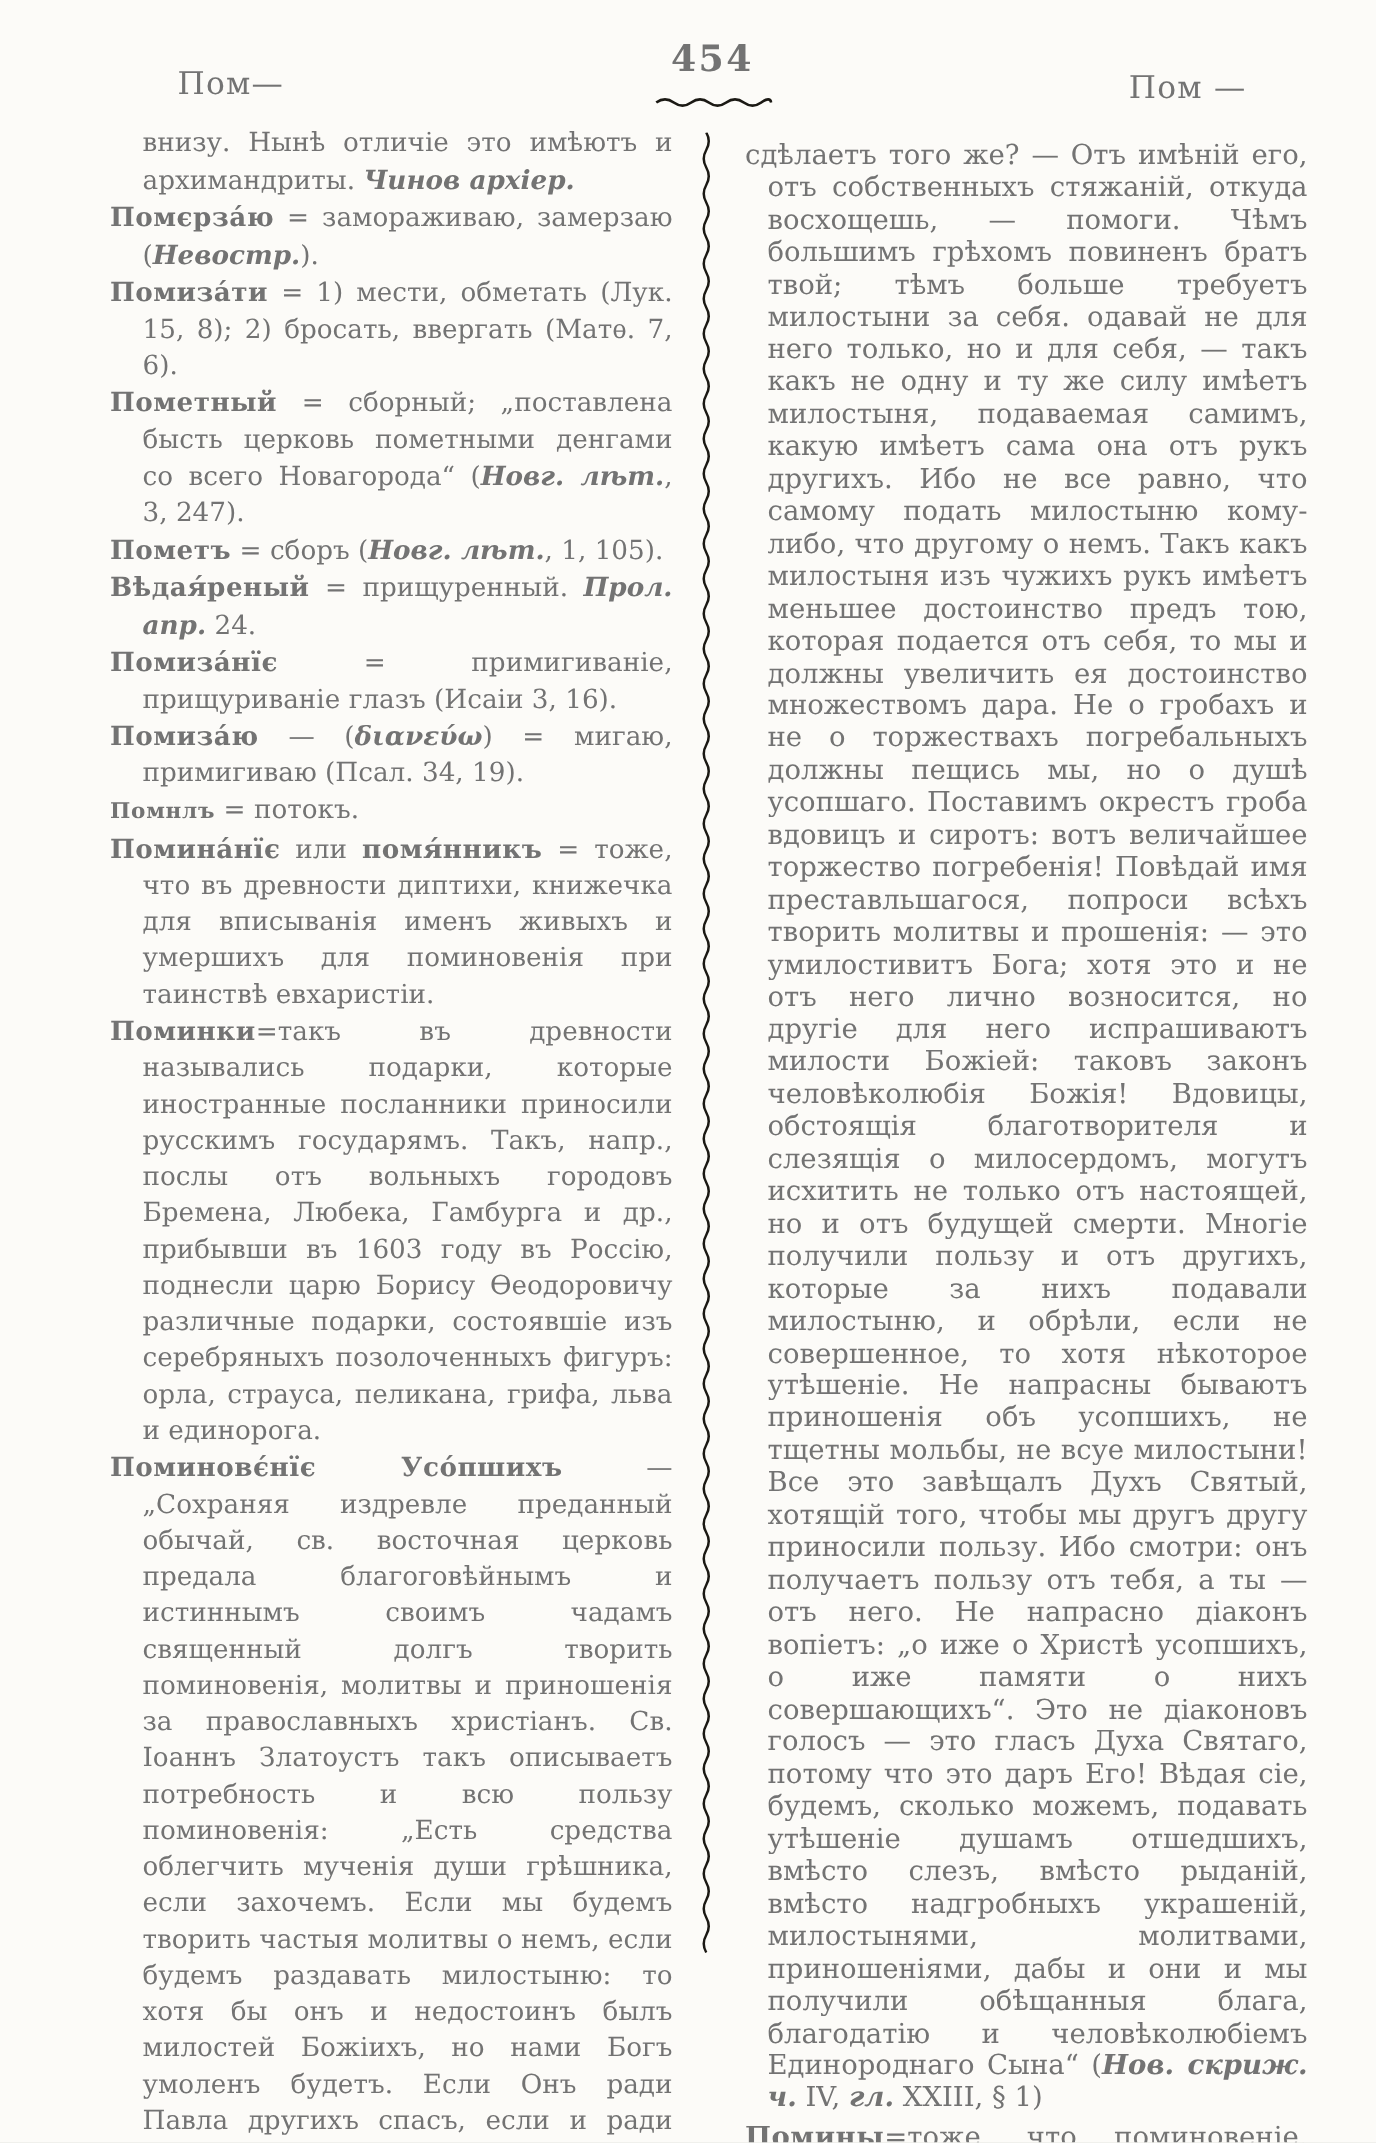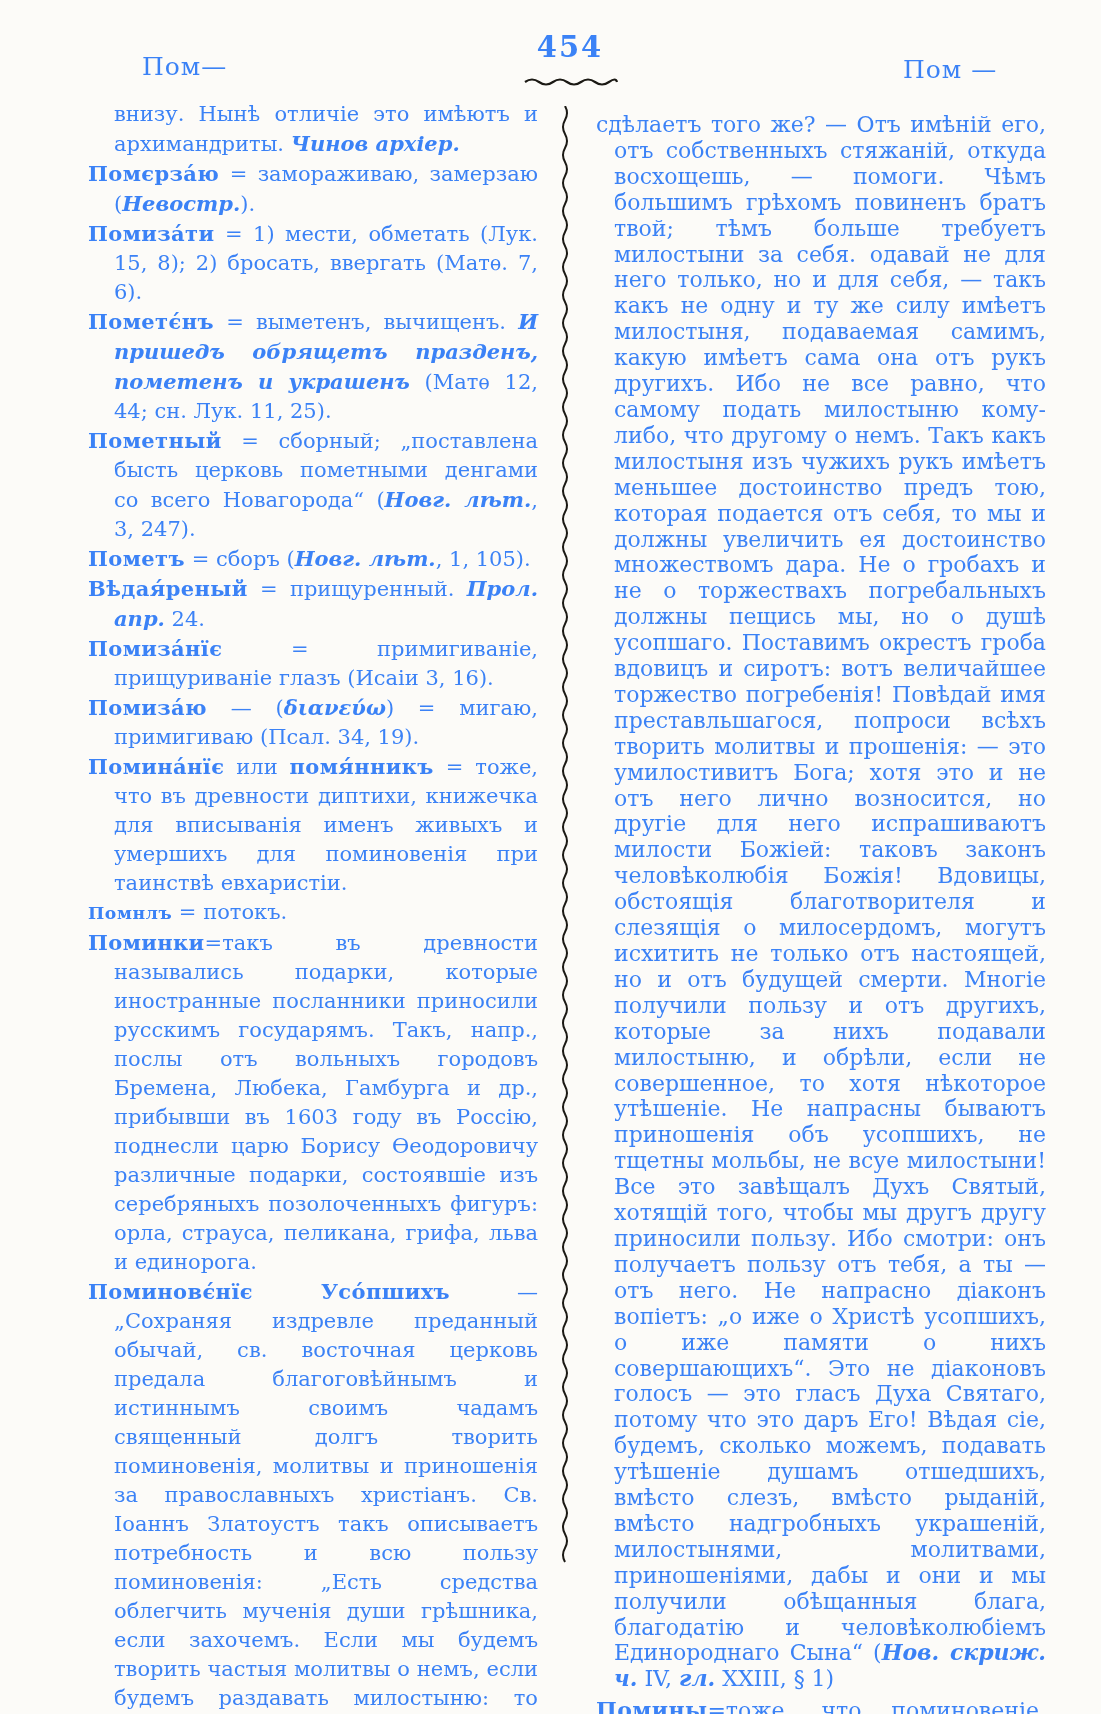--- a/index.html
+++ b/index.html
@@ -1,21 +1,21 @@
 <!DOCTYPE html>
 <html lang="ru"><head>
 <meta charset="utf-8">
 <style>
   html,body{margin:0;padding:0;background:#e8e8e4;}
   .page{
     position:relative;
     width:1101px;height:1714px;
     margin:0 auto;
     background:#fcfbf8;
-    color:#3b82f6;
+    color:#737373;
     font-family:"DejaVu Serif","Liberation Serif",serif;
     overflow:hidden;
   }
   
   .rh{position:absolute;font-size:25px;letter-spacing:1px;}
   .rh-left{left:142px;top:52px;}
   .rh-right{left:903px;top:55px;text-align:center;}
   .page-num{
     position:absolute;left:470px;top:30px;width:200px;
     text-align:center;font-size:29px;font-weight:bold;letter-spacing:2px;
@@ -59,28 +59,27 @@
   <div class="rh rh-right">Пом —</div>
 
   <svg class="divider" width="14" height="1458" viewBox="0 0 14 1458">
     <path id="divider-path" stroke-width="2" d="M7 0 q4 7 0 14 q-4 7 0 14 q4 7 0 14 q-4 7 0 14 q4 7 0 14 q-4 7 0 14 q4 7 0 14 q-4 7 0 14 q4 7 0 14 q-4 7 0 14 q4 7 0 14 q-4 7 0 14 q4 7 0 14 q-4 7 0 14 q4 7 0 14 q-4 7 0 14 q4 7 0 14 q-4 7 0 14 q4 7 0 14 q-4 7 0 14 q4 7 0 14 q-4 7 0 14 q4 7 0 14 q-4 7 0 14 q4 7 0 14 q-4 7 0 14 q4 7 0 14 q-4 7 0 14 q4 7 0 14 q-4 7 0 14 q4 7 0 14 q-4 7 0 14 q4 7 0 14 q-4 7 0 14 q4 7 0 14 q-4 7 0 14 q4 7 0 14 q-4 7 0 14 q4 7 0 14 q-4 7 0 14 q4 7 0 14 q-4 7 0 14 q4 7 0 14 q-4 7 0 14 q4 7 0 14 q-4 7 0 14 q4 7 0 14 q-4 7 0 14 q4 7 0 14 q-4 7 0 14 q4 7 0 14 q-4 7 0 14 q4 7 0 14 q-4 7 0 14 q4 7 0 14 q-4 7 0 14 q4 7 0 14 q-4 7 0 14 q4 7 0 14 q-4 7 0 14 q4 7 0 14 q-4 7 0 14 q4 7 0 14 q-4 7 0 14 q4 7 0 14 q-4 7 0 14 q4 7 0 14 q-4 7 0 14 q4 7 0 14 q-4 7 0 14 q4 7 0 14 q-4 7 0 14 q4 7 0 14 q-4 7 0 14 q4 7 0 14 q-4 7 0 14 q4 7 0 14 q-4 7 0 14 q4 7 0 14 q-4 7 0 14 q4 7 0 14 q-4 7 0 14 q4 7 0 14 q-4 7 0 14 q4 7 0 14 q-4 7 0 14 q4 7 0 14 q-4 7 0 14 q4 7 0 14 q-4 7 0 14 q4 7 0 14 q-4 7 0 14 q4 7 0 14 q-4 7 0 14 q4 7 0 14 q-4 7 0 14 q4 7 0 14 q-4 7 0 14 q4 7 0 14 q-4 7 0 14 q4 7 0 14 q-4 7 0 14 q4 7 0 14 q-4 7 0 14"></path>
   </svg>
 
   <div class="col col-left">
     <p class="entry cont"><span class="run-r">внизу. Нынѣ отличіе это имѣютъ и архимандриты. </span><span class="run-i">Чинов архіер.</span></p>
     <p class="entry"><span class="run-h">Помєрза́ю</span><span class="run-r"> = замораживаю, замерзаю (</span><span class="run-i">Невостр.</span><span class="run-r">).</span></p>
     <p class="entry"><span class="run-h">Помиза́ти</span><span class="run-r"> = 1) мести, обметать (Лук. 15, 8); 2) бросать, ввергать (Матѳ. 7, 6).</span></p>
-    <p class="entry"><span class="run-h">Пометє́нъ</span><span class="run-r"> = выметенъ, вычищенъ. </span><span class="run-i">И пришедъ обрящетъ празденъ, пометенъ и украшенъ</span><span class="run-r"> (Матѳ 12, 44; сн. Лук. 11, 25).</span></p>
     <p class="entry"><span class="run-h">Пометный</span><span class="run-r"> = сборный; „поставлена бысть церковь пометными денгами со всего Новагорода“ (</span><span class="run-i">Новг. лѣт.</span><span class="run-r">, 3, 247).</span></p>
     <p class="entry"><span class="run-h">Пометъ</span><span class="run-r"> = сборъ (</span><span class="run-i">Новг. лѣт.</span><span class="run-r">, 1, 105).</span></p>
     <p class="entry"><span class="run-h">Вѣдая́реный</span><span class="run-r"> = прищуренный. </span><span class="run-i">Прол. апр.</span><span class="run-r"> 24.</span></p>
     <p class="entry"><span class="run-h">Помиза́нїє</span><span class="run-r"> = примигиваніе, прищуриваніе глазъ (Исаіи 3, 16).</span></p>
     <p class="entry"><span class="run-h">Помиза́ю</span><span class="run-r"> — (</span><span class="run-i">διανεύω</span><span class="run-r">) = мигаю, примигиваю (Псал. 34, 19).</span></p>
+    <p class="entry"><span class="run-hs">Помнлъ</span><span class="run-r"> = потокъ.</span></p>
     <p class="entry"><span class="run-h">Помина́нїє</span><span class="run-r"> или </span><span class="run-h">помя́нникъ</span><span class="run-r"> = тоже, что въ древности диптихи, книжечка для вписыванія именъ живыхъ и умершихъ для поминовенія при таинствѣ евхаристіи.</span></p>
-    <p class="entry"><span class="run-hs">Помнлъ</span><span class="run-r"> = потокъ.</span></p>
     <p class="entry"><span class="run-h">Поминки</span><span class="run-r">=такъ въ древности назывались подарки, которые иностранные посланники приносили русскимъ государямъ. Такъ, напр., послы отъ вольныхъ городовъ Бремена, Любека, Гамбурга и др., прибывши въ 1603 году въ Россію, поднесли царю Борису Ѳеодоровичу различные подарки, состоявшіе изъ серебряныхъ позолоченныхъ фигуръ: орла, страуса, пеликана, грифа, льва и единорога.</span></p>
     <p class="entry"><span class="run-h">Поминовє́нїє Усо́пшихъ</span><span class="run-r"> — „Сохраняя издревле преданный обычай, св. восточная церковь предала благоговѣйнымъ и истиннымъ своимъ чадамъ священный долгъ творить поминовенія, молитвы и приношенія за православныхъ христіанъ. Св. Іоаннъ Златоустъ такъ описываетъ потребность и всю пользу поминовенія: „Есть средства облегчить мученія души грѣшника, если захочемъ. Если мы будемъ творить частыя молитвы о немъ, если будемъ раздавать милостыню: то хотя бы онъ и недостоинъ былъ милостей Божіихъ, но нами Богъ умоленъ будетъ. Если Онъ ради Павла другихъ спасъ, если и ради другихъ пощадилъ многихъ; какъ же ради насъ Онъ не</span></p>
   </div>
 
   <div class="col col-right">
     <p class="entry cont"><span class="run-r">сдѣлаетъ того же? — Отъ имѣній его, отъ собственныхъ стяжаній, откуда восхощешь, — помоги. Чѣмъ большимъ грѣхомъ повиненъ братъ твой; тѣмъ больше требуетъ милостыни за себя. одавай не для него только, но и для себя, — такъ какъ не одну и ту же силу имѣетъ милостыня, подаваемая самимъ, какую имѣетъ сама она отъ рукъ другихъ. Ибо не все равно, что самому подать милостыню кому-либо, что другому о немъ. Такъ какъ милостыня изъ чужихъ рукъ имѣетъ меньшее достоинство предъ тою, которая подается отъ себя, то мы и должны увеличить ея достоинство множествомъ дара. Не о гробахъ и не о торжествахъ погребальныхъ должны пещись мы, но о душѣ усопшаго. Поставимъ окрестъ гроба вдовицъ и сиротъ: вотъ величайшее торжество погребенія! Повѣдай имя преставльшагося, попроси всѣхъ творить молитвы и прошенія: — это умилостивитъ Бога; хотя это и не отъ него лично возносится, но другіе для него испрашиваютъ милости Божіей: таковъ законъ человѣколюбія Божія! Вдовицы, обстоящія благотворителя и слезящія о милосердомъ, могутъ исхитить не только отъ настоящей, но и отъ будущей смерти. Многіе получили пользу и отъ другихъ, которые за нихъ подавали милостыню, и обрѣли, если не совершенное, то хотя нѣкоторое утѣшеніе. Не напрасны бываютъ приношенія объ усопшихъ, не тщетны мольбы, не всуе милостыни! Все это завѣщалъ Духъ Святый, хотящій того, чтобы мы другъ другу приносили пользу. Ибо смотри: онъ получаетъ пользу отъ тебя, а ты — отъ него. Не напрасно діаконъ вопіетъ: „о иже о Христѣ усопшихъ, о иже памяти о нихъ совершающихъ“. Это не діаконовъ голосъ — это гласъ Духа Святаго, потому что это даръ Его! Вѣдая сіе, будемъ, сколько можемъ, подавать утѣшеніе душамъ отшедшихъ, вмѣсто слезъ, вмѣсто рыданій, вмѣсто надгробныхъ украшеній, милостынями, молитвами, приношеніями, дабы и они и мы получили обѣщанныя блага, благодатію и человѣколюбіемъ Единороднаго Сына“ (</span><span class="run-i">Нов. скриж. ч.</span><span class="run-r"> IV, </span><span class="run-i">гл.</span><span class="run-r"> XXIII, § 1)</span></p>
     <p class="entry mt6"><span class="run-h">Помины</span><span class="run-r">=тоже, что поминовеніе. </span><span class="run-i">Номоканонъ 77 ст.</span></p>
     <p class="entry mt10"><span class="run-hs">Помлѣсти</span><span class="run-r"> = доить (</span><span class="run-i">Микл.</span><span class="run-r">).</span></p>
     <p class="entry mt14"><span class="run-h">Помо́рскїй</span><span class="run-r"> =лежащій по морскому берегу,</span></p>
   </div>

